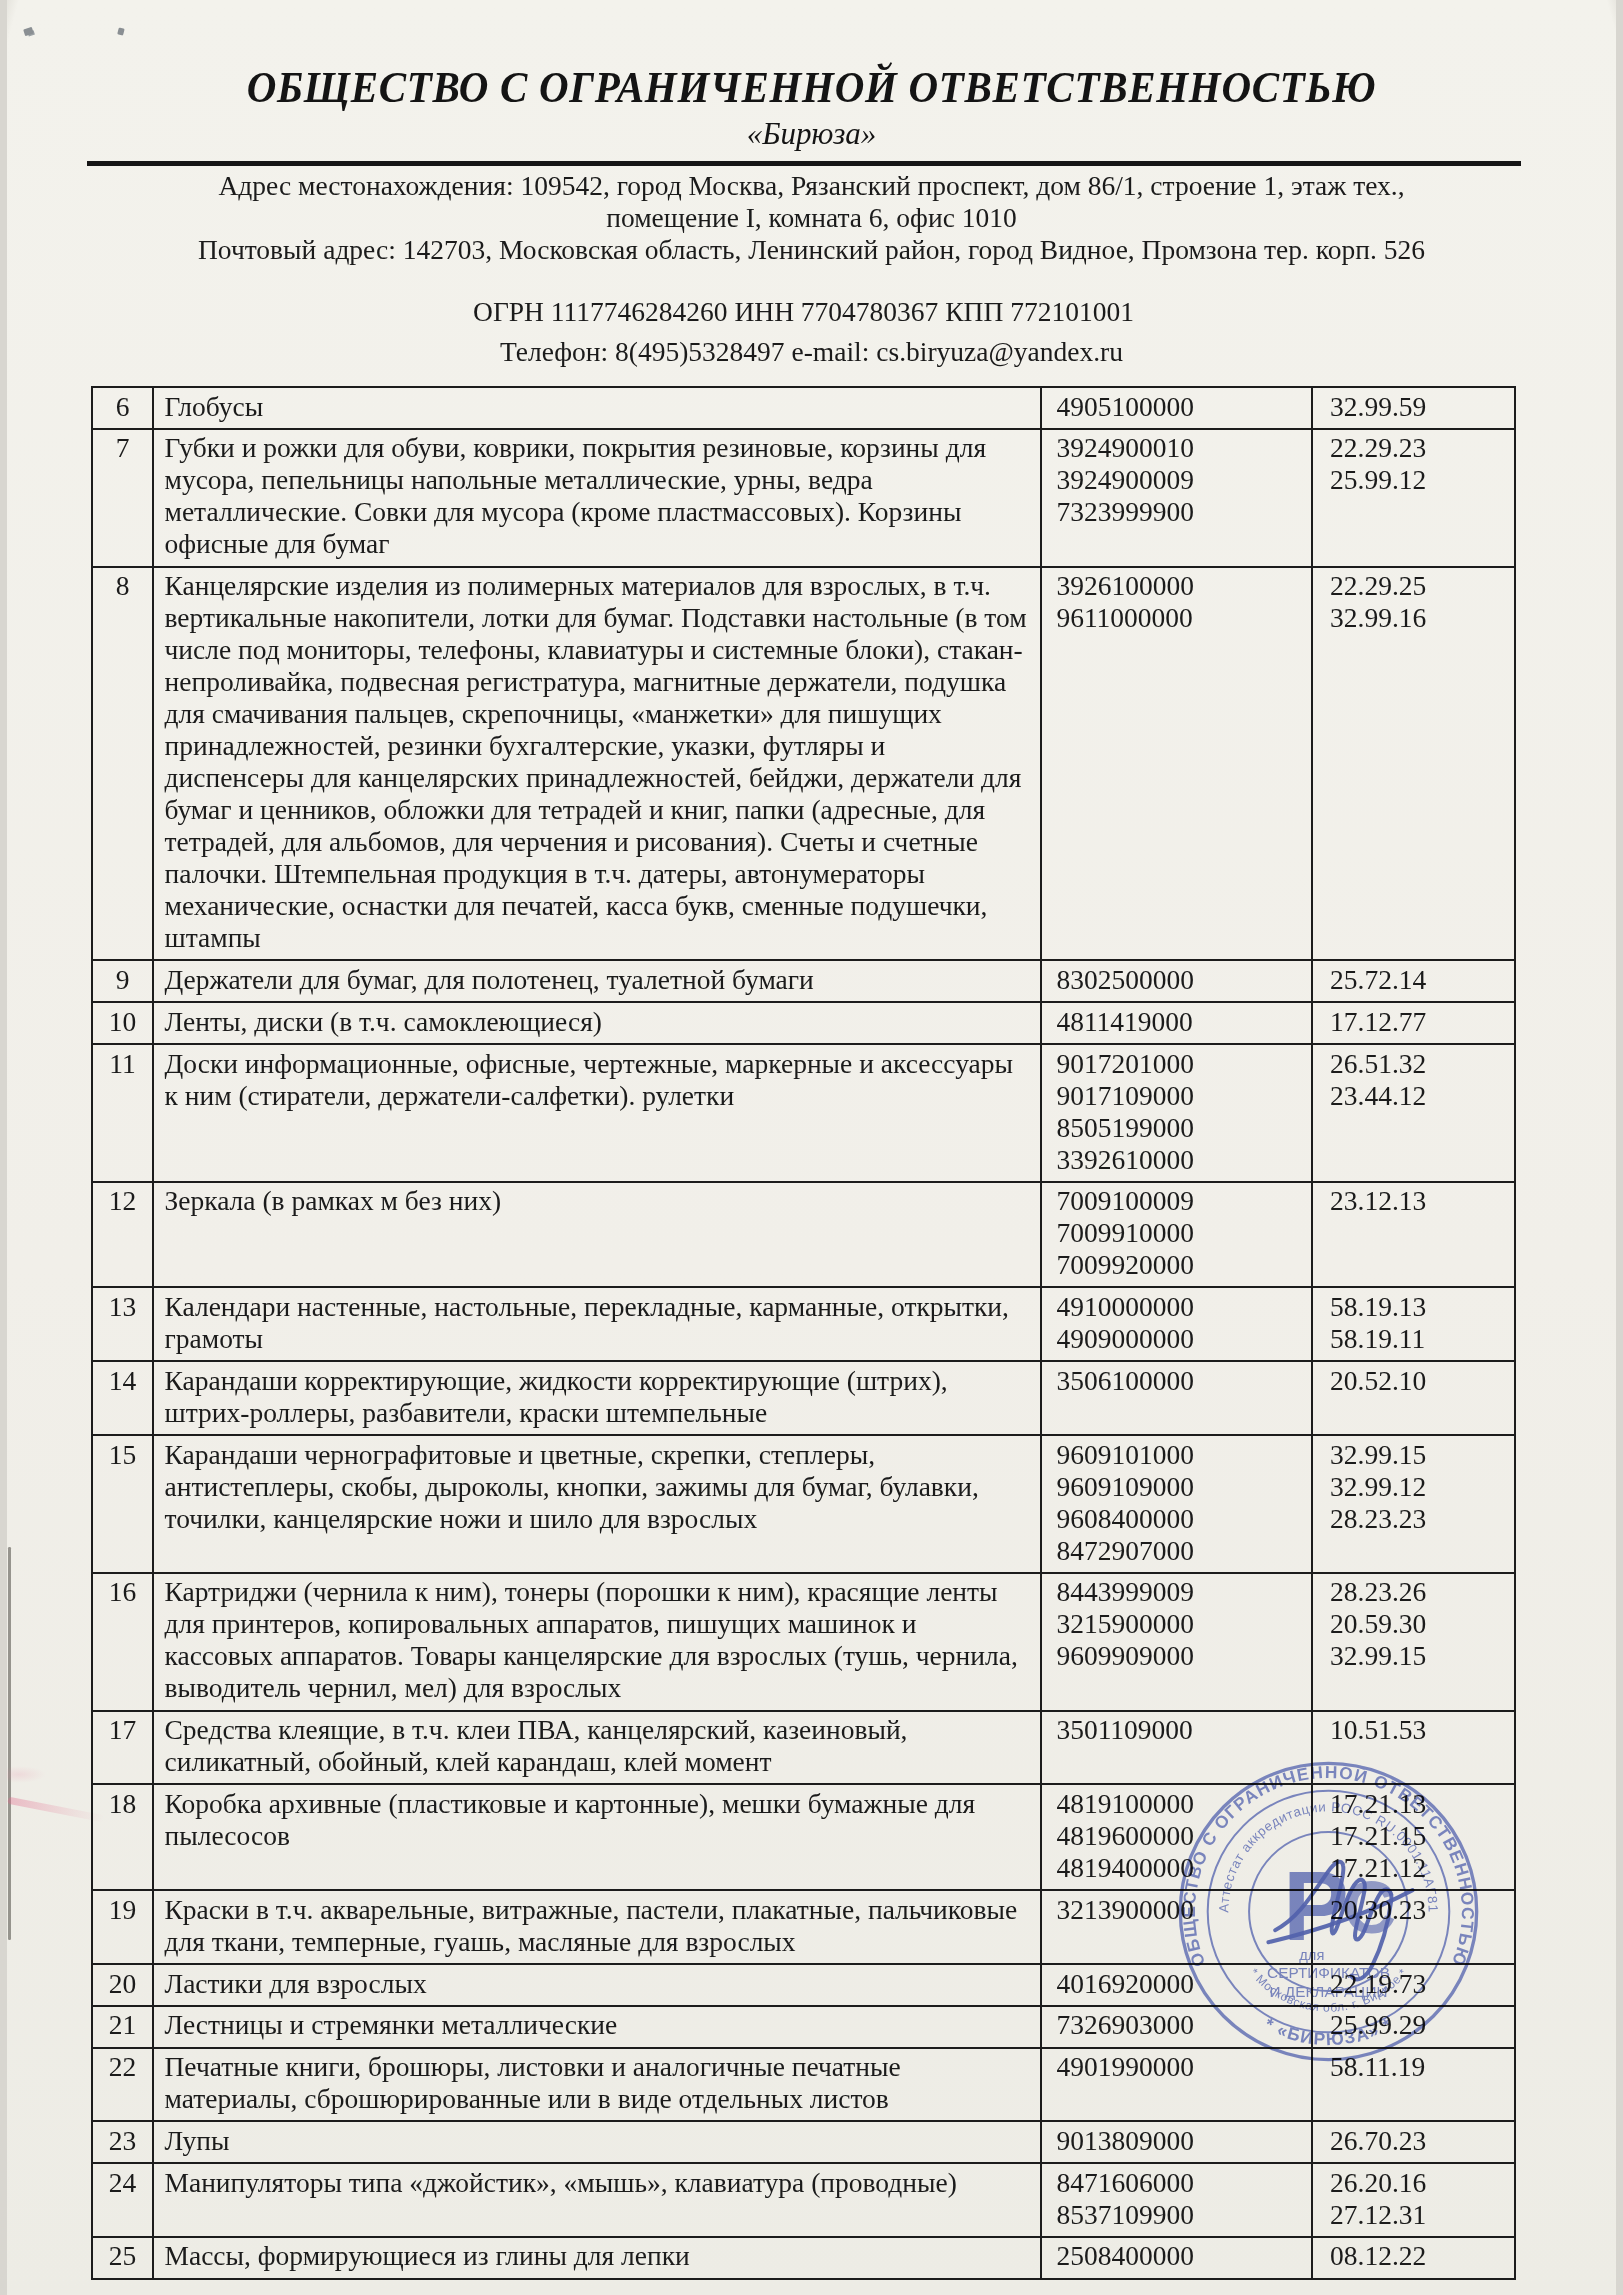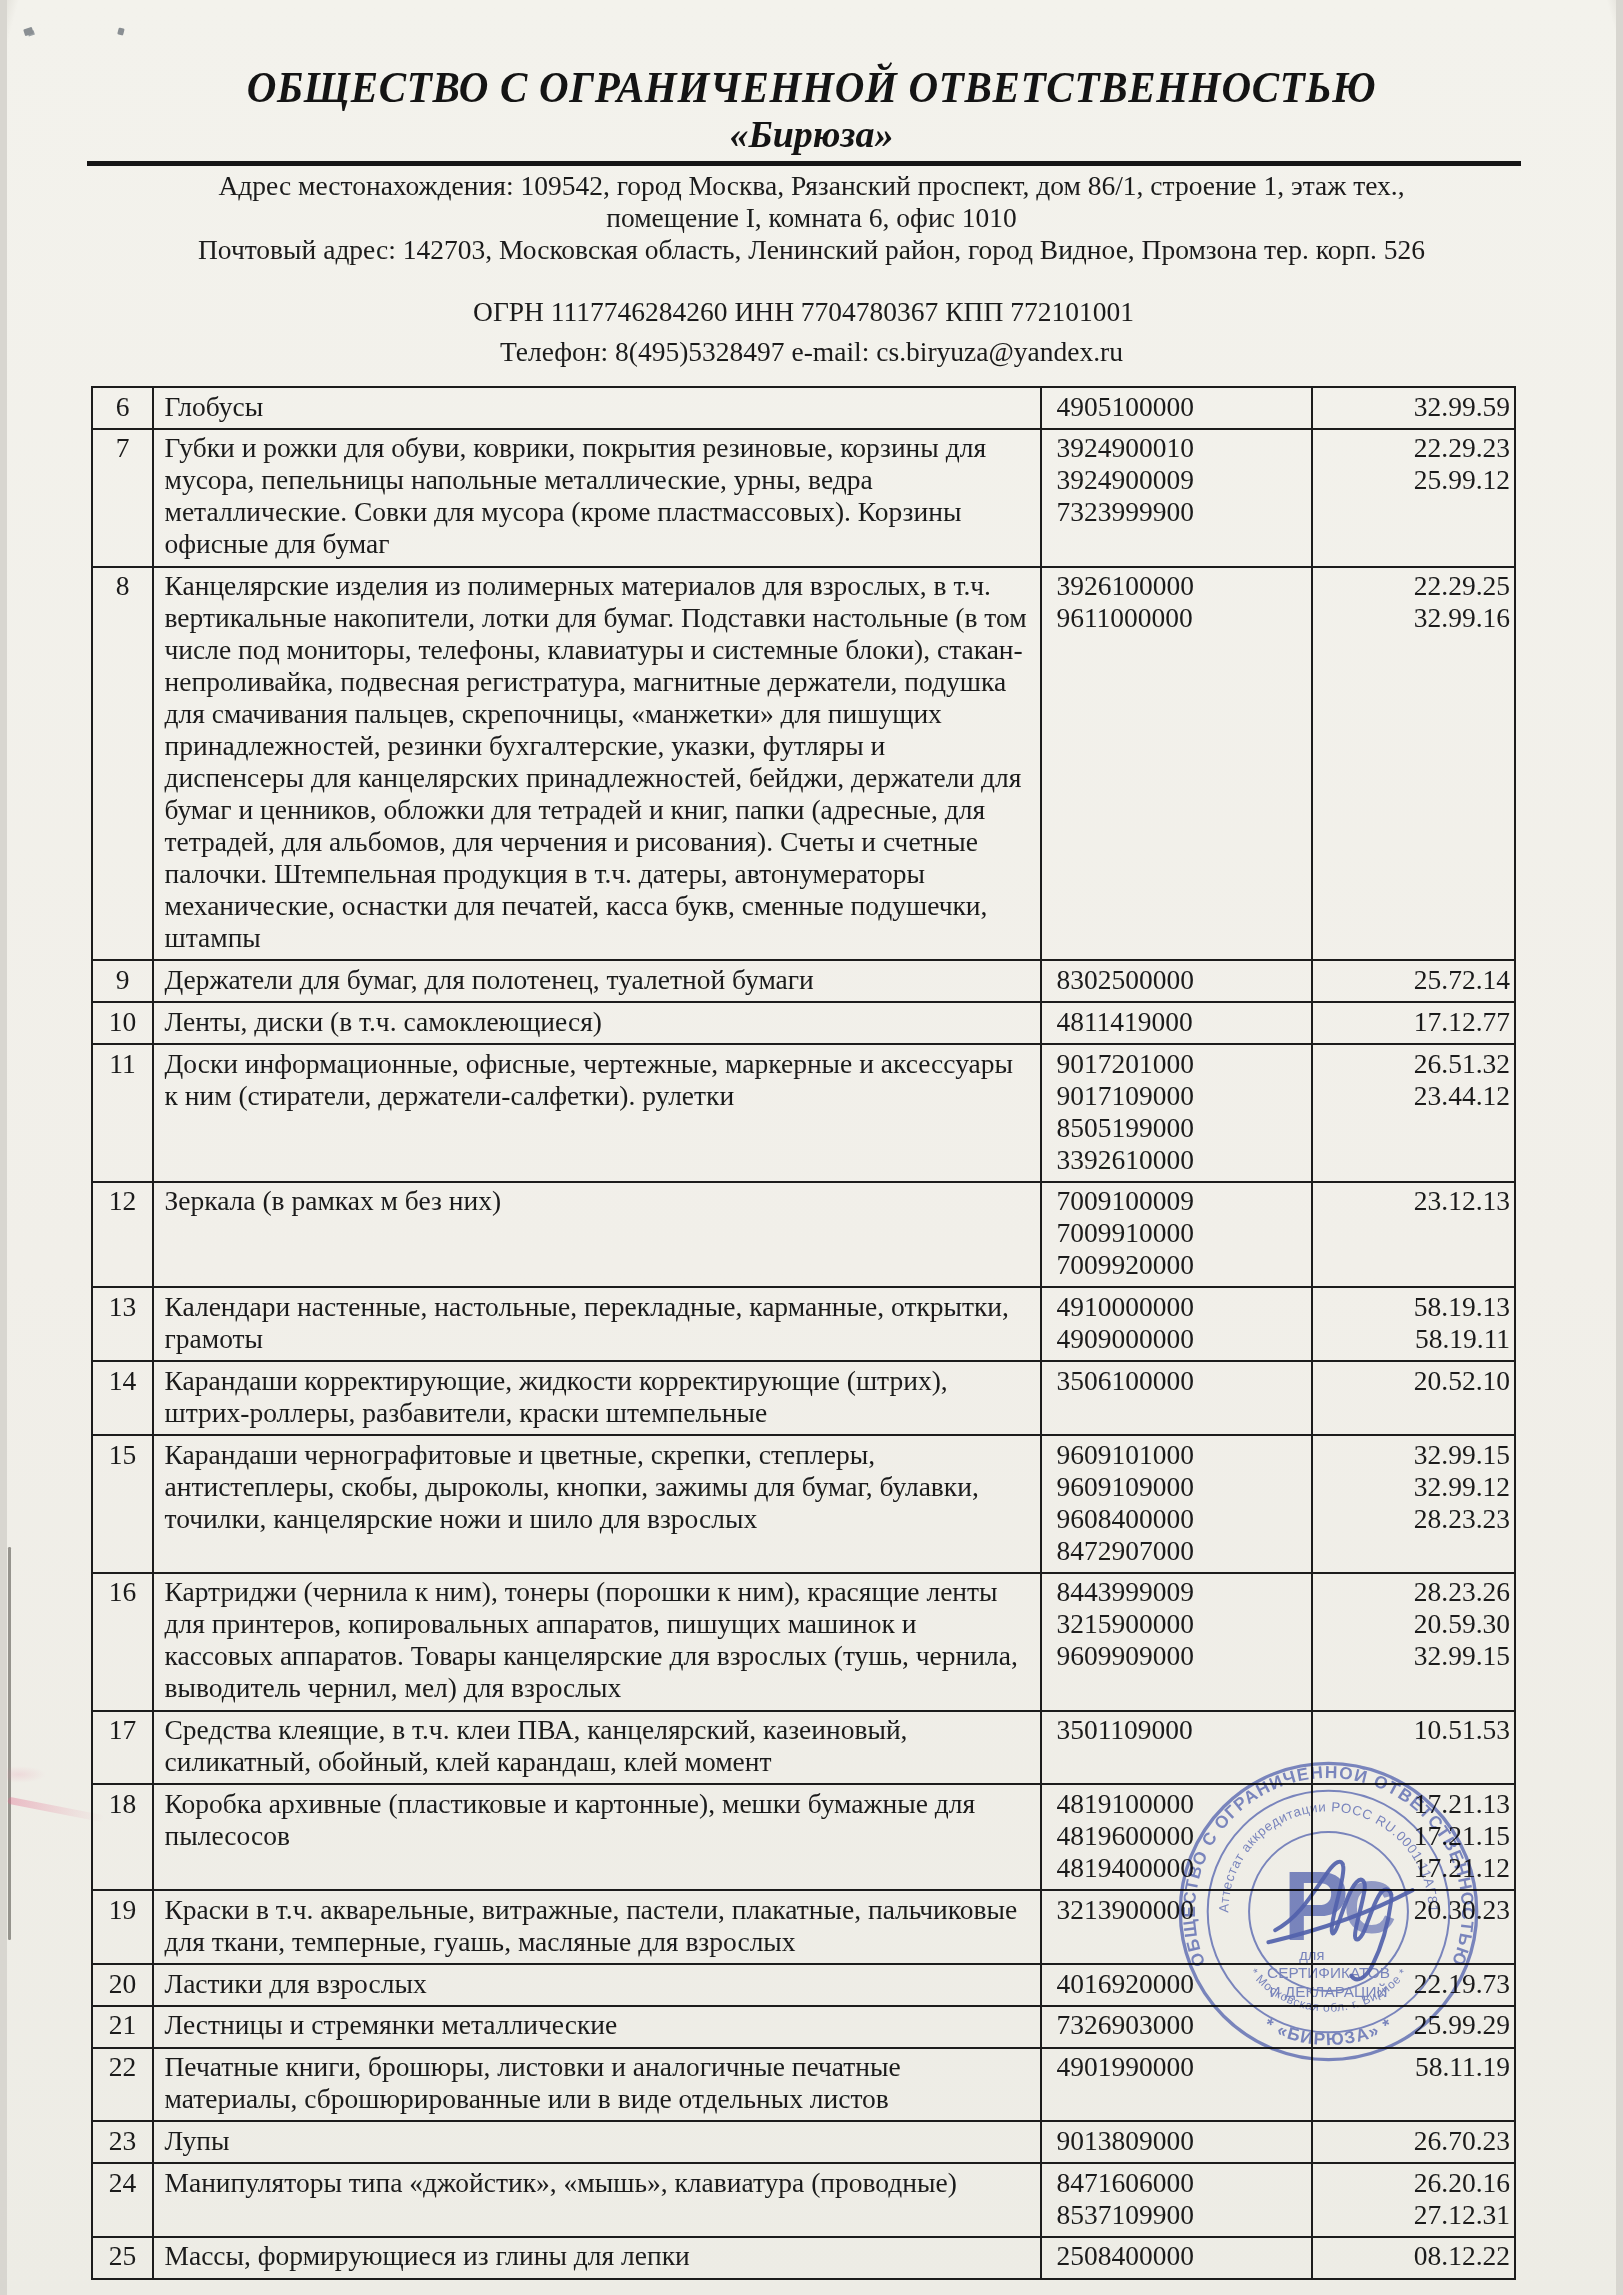--- a/index.html
+++ b/index.html
@@ -26,39 +26,39 @@
     transform:rotate(11deg);border-radius:3.3px;}
   .pink-streak2{position:absolute;left:0px;top:1766px;width:39px;height:17px;
     background:radial-gradient(ellipse at 30% 50%,rgba(230,130,160,.18),transparent 70%);}
 
   
   .doc-header{padding-top:64px;text-align:center;}
   .title-1{
     margin:0;font-size:41px;line-height:47px;font-weight:bold;font-style:italic;
     letter-spacing:0.7px;transform:scaleY(1.07);color:#141414;
   }
-  .title-2{margin:1.3px 0 0 0;font-size:38px;line-height:44px;font-weight:bold;font-style:italic;color:#141414;}
+  .title-2{margin:1.3px 0 0 0;font-size:31px;line-height:44px;font-weight:normal;font-style:italic;color:#141414;}
   .head-rule{height:4.6px;background:#161616;width:1434px;margin:5.2px 0 0 80px;}
   .addr{margin:0;font-size:27.5px;line-height:32px;}
   .addr-first{margin-top:4px;}
   .reg-line{margin:30px 16px 0 0;font-size:27.5px;line-height:32px;}
   .contact-line{margin:8px;font-size:27.5px;line-height:32px;}
 
   
   .tbl-wrap{position:absolute;left:84px;top:386px;width:1425px;}
   table.items{border-collapse:collapse;table-layout:fixed;width:1423px;font-size:27.5px;line-height:32px;}
   table.items td{border:2px solid #1c1c1c;vertical-align:top;}
   col.c-num{width:61px;}
   col.c-desc{width:888px;}
   col.c-code{width:271px;}
   col.c-okpd{width:203px;}
   td.cell-num{text-align:center;padding:2.6px 1.3px 5.2px 1.3px;}
   td.cell-desc{padding:2.6px 11.8px 5.2px 10.5px;}
   td.cell-code{padding:2.6px 5.2px 5.2px 14.4px;margin-left:40px;}
-  td.cell-okpd{padding:2.6px 3.9px 5.2px 17px;text-align:right;}
+  td.cell-okpd{padding:2.6px 3.9px 5.2px 17px;}
   .code-line,.okpd-line{display:block;}
 
   
   .stamp{position:absolute;left:1168px;top:1758px;width:307px;height:307px;opacity:.85;mix-blend-mode:multiply;}
   .stamp svg{display:block;width:100%;height:100%;}
   .stamp text{font-family:"Liberation Sans","DejaVu Sans",sans-serif;fill:#6b7ac8;}
   .sig-stroke{stroke:#3b4eb3;stroke-width:6;fill:none;stroke-linecap:round;opacity:.92;}
 </style>
 </head>
 <body>

